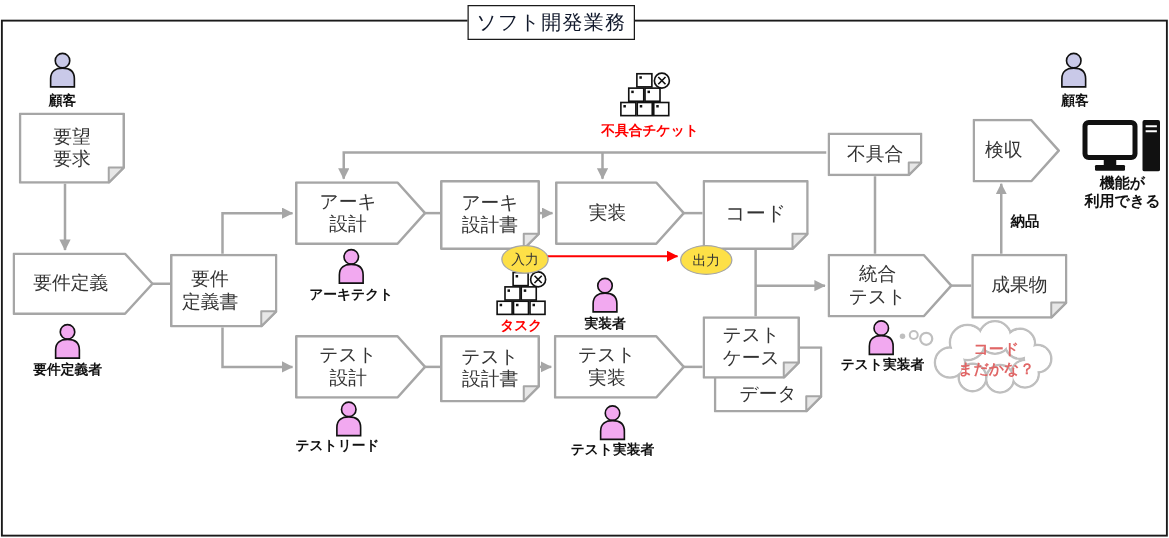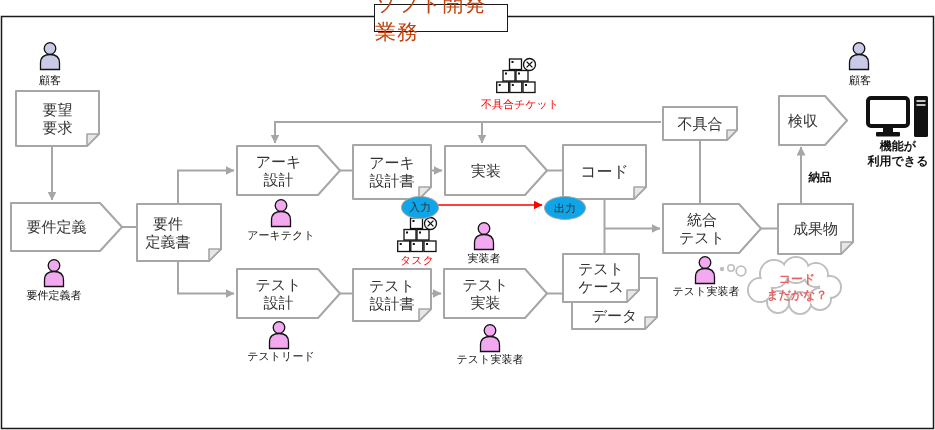--- a/index.html
+++ b/index.html
@@ -10,27 +10,27 @@
   .edge{stroke:#A6A6A6;stroke-width:2;fill:none;}
   .edge-red{stroke:#FF0000;stroke-width:1.6;fill:none;}
   .node{position:absolute;z-index:2;}
   .node>svg{position:absolute;left:0;top:0;}
   .shape{fill:#FFFFFF;stroke:#A6A6A6;stroke-width:2;stroke-linejoin:round;}
   .fold{fill:#E7E7E7;stroke:#A6A6A6;stroke-width:1.6;stroke-linejoin:round;}
   .lbl{position:absolute;inset:0;display:flex;align-items:center;justify-content:center;
        text-align:center;white-space:pre-line;font-size:15px;line-height:1.2;color:#333;z-index:3;}
   .pent .lbl{padding-right:20px;}
   .tag{position:absolute;z-index:4;text-align:center;white-space:pre-line;}
-  .actor-lbl{font-size:11px;font-weight:normal;color:#111;}
-  .red-lbl{font-size:11px;font-weight:normal;color:#FF0000;}
-  .oval{position:absolute;z-index:4;border:1.5px solid #A6A6A6;border-radius:50%;background:#0ea5e9;
+  .actor-lbl{font-size:11px;font-weight:bold;color:#111;}
+  .red-lbl{font-size:11px;font-weight:bold;color:#FF0000;}
+  .oval{position:absolute;z-index:4;border:1.5px solid #A6A6A6;border-radius:50%;background:#fde047;
         display:flex;align-items:center;justify-content:center;font-size:11px;color:#333;}
   #title-box{position:absolute;left:374px;top:4px;width:132px;height:26px;z-index:5;
              background:#fff;border:1.6px solid #1a1a1a;display:flex;align-items:center;
-             justify-content:center;font-size:21px;color:#c2410c;letter-spacing:1px;}
+             justify-content:center;font-size:16px;color:#0f172a;letter-spacing:1px;}
   .icon-layer{position:absolute;left:0;top:0;z-index:3;}
 </style>
 </head>
 <body>
 
 <div id="canvas">
 
   <svg id="wiring" width="935" height="430" viewBox="0 0 935 430">
     <defs>
       <marker id="ag" markerUnits="userSpaceOnUse" markerWidth="10" markerHeight="10" refX="8.5" refY="4.5" orient="auto">
@@ -264,21 +264,21 @@
           <circle cx="778" cy="302" r="10"></circle>
       </g>
     </g>
   </svg>
 
   <div class="tag actor-lbl" style="left:26px;top:73px;width:48px">顧客</div>
   <div class="tag actor-lbl" style="left:836px;top:73px;width:48px">顧客</div>
   <div class="tag actor-lbl" style="left:14px;top:288px;width:80px">要件定義者</div>
   <div class="tag actor-lbl" style="left:239px;top:228px;width:84px">アーキテクト</div>
   <div class="tag actor-lbl" style="left:460px;top:251px;width:48px">実装者</div>
-  <div class="tag actor-lbl" style="left:239px;top:349px;width:84px">テストリード</div>
+  <div class="tag actor-lbl" style="left:228px;top:349px;width:84px">テストリード</div>
   <div class="tag actor-lbl" style="left:448px;top:352px;width:84px">テスト実装者</div>
   <div class="tag actor-lbl" style="left:664px;top:284px;width:84px">テスト実装者</div>
 
   <div class="tag red-lbl" style="left:476px;top:97px;width:88px">不具合チケット</div>
   <div class="tag red-lbl" style="left:393px;top:253px;width:48px">タスク</div>
   <div class="tag" style="left:804px;top:170px;width:32px;font-size:11.5px;font-weight:bold;color:#111;text-align:center">納品</div>
   <div class="tag" style="left:856px;top:139px;width:84px;font-size:12px;font-weight:bold;color:#111;line-height:1.25">機能が
 利用できる</div>
   <div class="tag" style="left:757px;top:272px;width:80px;font-size:12px;font-weight:bold;color:#E06666;line-height:1.3">コード
 まだかな？</div>

